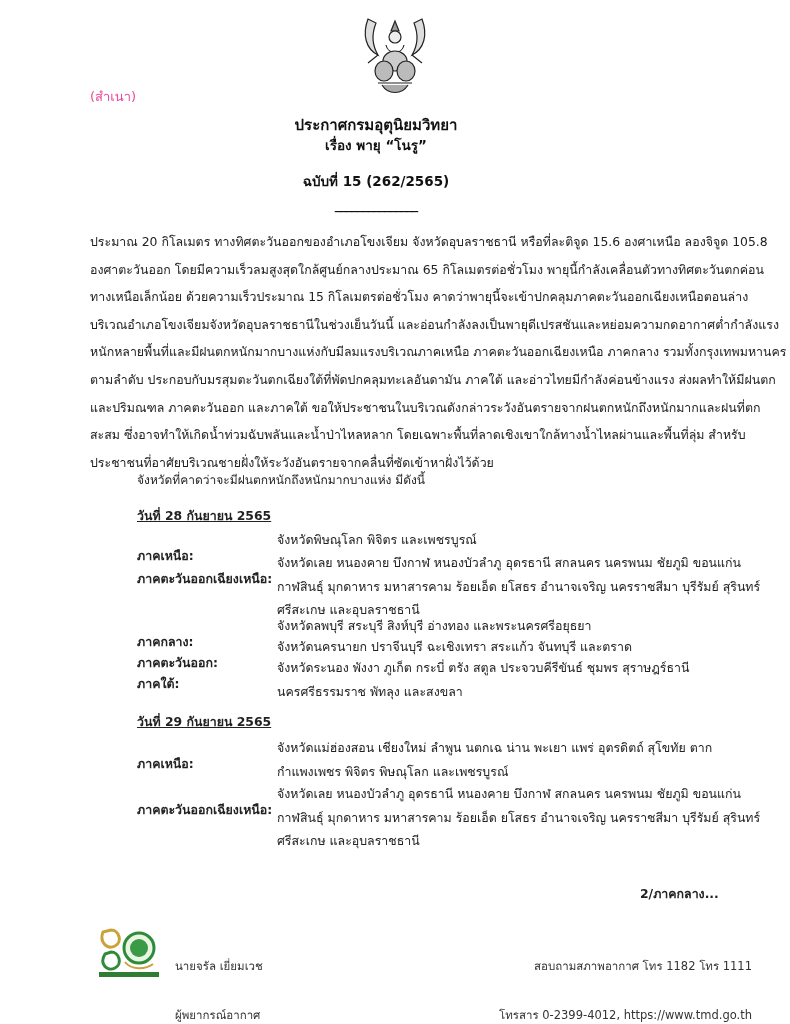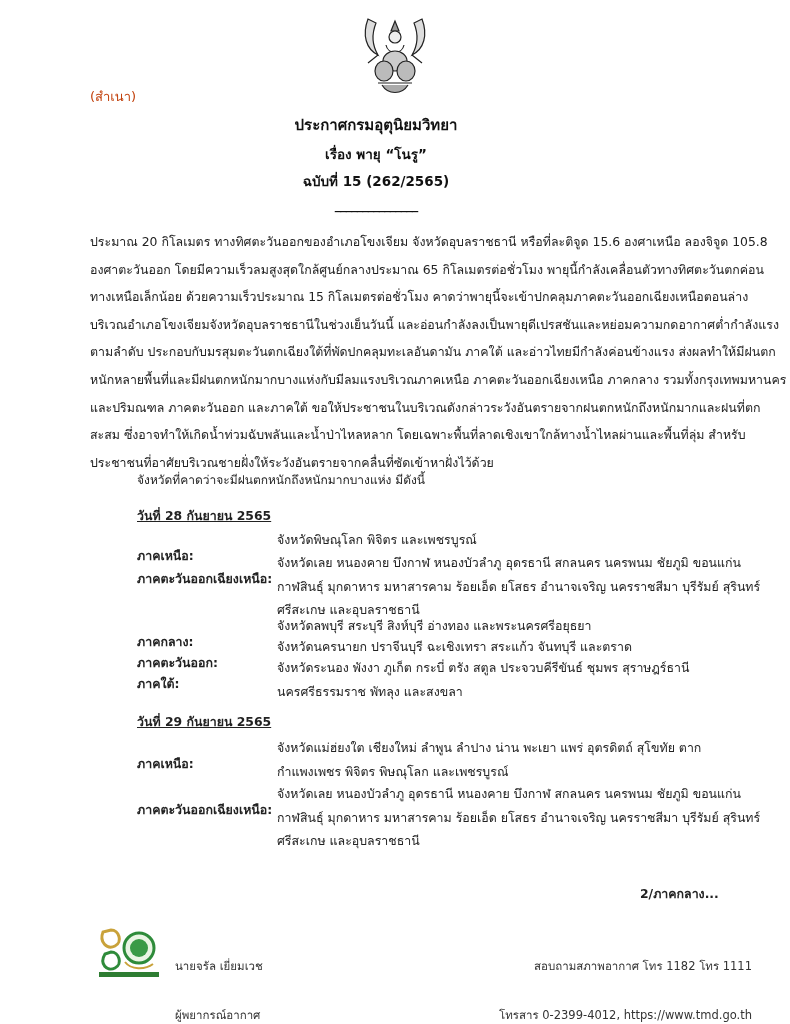--- a/index.html
+++ b/index.html
@@ -2,24 +2,24 @@
 <html><head>
   <meta charset="utf-8">
   <style>
     html, body { margin:0; padding:0; background:#ffffff; }
     body {
       width:790px; height:1024px; position:relative; overflow:hidden;
       font-family: "DejaVu Sans", "Liberation Sans", sans-serif;
       color:#222; font-size:12.4px;
     }
     .garuda { position:absolute; left:358px; top:15px; width:74px; height:82px; }
-    .copy-label { position:absolute; left:90px; top:86px; font-size:13px; color:#c2410c; }
+    .copy-label { position:absolute; left:90px; top:86px; font-size:13px; color:#ec4899; }
     .title-block { position:absolute; left:0; width:752px; text-align:center; font-weight:bold; color:#111; }
     .t1 { top:113px; font-size:15px; }
-    .t2 { top:143px; font-size:13.5px; }
+    .t2 { top:134px; font-size:13.5px; }
     .t3 { top:170px; font-size:13.5px; }
     .t4 { top:197px; font-size:13px; letter-spacing:-1px; }
     .para { position:absolute; left:90px; width:615px; top:228px; line-height:27.6px; font-size:12.4px; text-align:justify; }
     .para .line { display:block; white-space:nowrap; text-align-last:justify; }
     .para .line.first { padding-left:50px; }
     .para .line.last { text-align-last:left; }
     .intro { position:absolute; left:137px; top:470px; font-size:12px; }
     .day-head { position:absolute; left:137px; font-size:12.4px; font-weight:bold; text-decoration:underline; }
     .region-row { position:absolute; left:137px; width:610px; font-size:12.4px; line-height:23.5px; }
     .region-label { position:absolute; left:0; top:16px; font-weight:bold; }
@@ -55,22 +55,22 @@
 <div class="title-block t1">ประกาศกรมอุตุนิยมวิทยา</div>
 <div class="title-block t2">เรื่อง พายุ “โนรู”</div>
 <div class="title-block t3">ฉบับที่ 15 (262/2565)</div>
 <div class="title-block t4">_______________</div>
 
 <div class="para">
   <span class="line">ประมาณ 20 กิโลเมตร ทางทิศตะวันออกของอำเภอโขงเจียม จังหวัดอุบลราชธานี หรือที่ละติจูด 15.6 องศาเหนือ ลองจิจูด 105.8</span>
   <span class="line">องศาตะวันออก โดยมีความเร็วลมสูงสุดใกล้ศูนย์กลางประมาณ 65 กิโลเมตรต่อชั่วโมง พายุนี้กำลังเคลื่อนตัวทางทิศตะวันตกค่อน</span>
   <span class="line">ทางเหนือเล็กน้อย ด้วยความเร็วประมาณ 15 กิโลเมตรต่อชั่วโมง คาดว่าพายุนี้จะเข้าปกคลุมภาคตะวันออกเฉียงเหนือตอนล่าง</span>
   <span class="line">บริเวณอำเภอโขงเจียมจังหวัดอุบลราชธานีในช่วงเย็นวันนี้ และอ่อนกำลังลงเป็นพายุดีเปรสชันและหย่อมความกดอากาศต่ำกำลังแรง</span>
+  <span class="line">หนักหลายพื้นที่และมีฝนตกหนักมากบางแห่งกับมีลมแรงบริเวณภาคเหนือ ภาคตะวันออกเฉียงเหนือ ภาคกลาง รวมทั้งกรุงเทพมหานคร</span>
   <span class="line">ตามลำดับ ประกอบกับมรสุมตะวันตกเฉียงใต้ที่พัดปกคลุมทะเลอันดามัน ภาคใต้ และอ่าวไทยมีกำลังค่อนข้างแรง ส่งผลทำให้มีฝนตก</span>
-  <span class="line">หนักหลายพื้นที่และมีฝนตกหนักมากบางแห่งกับมีลมแรงบริเวณภาคเหนือ ภาคตะวันออกเฉียงเหนือ ภาคกลาง รวมทั้งกรุงเทพมหานคร</span>
   <span class="line">และปริมณฑล ภาคตะวันออก และภาคใต้ ขอให้ประชาชนในบริเวณดังกล่าวระวังอันตรายจากฝนตกหนักถึงหนักมากและฝนที่ตก</span>
   <span class="line">สะสม ซึ่งอาจทำให้เกิดน้ำท่วมฉับพลันและน้ำป่าไหลหลาก โดยเฉพาะพื้นที่ลาดเชิงเขาใกล้ทางน้ำไหลผ่านและพื้นที่ลุ่ม สำหรับ</span>
   <span class="line last">ประชาชนที่อาศัยบริเวณชายฝั่งให้ระวังอันตรายจากคลื่นที่ซัดเข้าหาฝั่งไว้ด้วย</span>
 </div>
 
 <div class="intro">จังหวัดที่คาดว่าจะมีฝนตกหนักถึงหนักมากบางแห่ง มีดังนี้</div>
 
 <div class="day-head" style="top:506px;">วันที่ 28 กันยายน 2565</div>
 
 <div class="region-row" style="top:528px;">
@@ -105,21 +105,21 @@
     <span>จังหวัดระนอง พังงา ภูเก็ต กระบี่ ตรัง สตูล ประจวบคีรีขันธ์ ชุมพร สุราษฎร์ธานี</span>
     <span>นครศรีธรรมราช พัทลุง และสงขลา</span>
   </div>
 </div>
 
 <div class="day-head" style="top:712px;">วันที่ 29 กันยายน 2565</div>
 
 <div class="region-row" style="top:736px;">
   <span class="region-label">ภาคเหนือ:</span>
   <div class="region-text">
-    <span>จังหวัดแม่ฮ่ยงใต เชียงใหม่ ลำพูน ลำปาง น่าน พะเยา แพร่ อุตรดิตถ์ สุโขทัย ตาก</span>
+    <span>จังหวัดแม่ฮ่องสอน เชียงใหม่ ลำพูน นตกเฉ น่าน พะเยา แพร่ อุตรดิตถ์ สุโขทัย ตาก</span>
     <span>กำแพงเพชร พิจิตร พิษณุโลก และเพชรบูรณ์</span>
   </div>
 </div>
 <div class="region-row" style="top:782px;">
   <span class="region-label">ภาคตะวันออกเฉียงเหนือ:</span>
   <div class="region-text">
     <span>จังหวัดเลย หนองบัวลำภู อุดรธานี หนองคาย บึงกาฬ สกลนคร นครพนม ชัยภูมิ ขอนแก่น</span>
     <span>กาฬสินธุ์ มุกดาหาร มหาสารคาม ร้อยเอ็ด ยโสธร อำนาจเจริญ นครราชสีมา บุรีรัมย์ สุรินทร์</span>
     <span>ศรีสะเกษ และอุบลราชธานี</span>
   </div>

